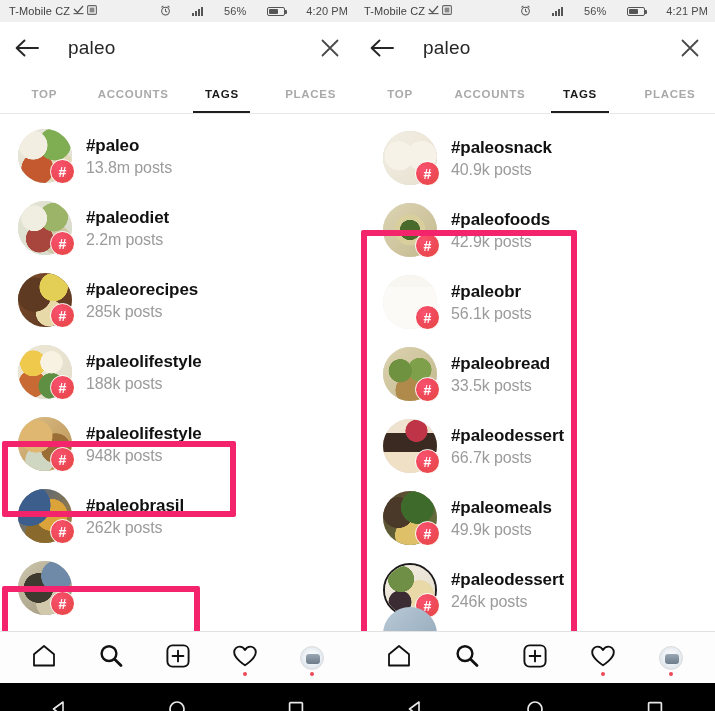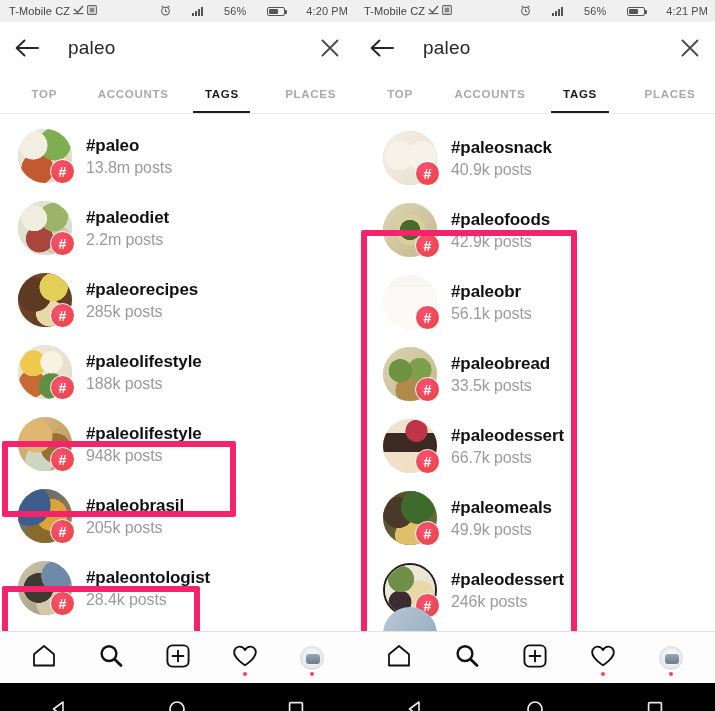--- a/index.html
+++ b/index.html
@@ -389,38 +389,34 @@
               <div class="g" style="background:
             radial-gradient(circle at 22% 30%, #3c5e8c 0 36%, transparent 37%),
             radial-gradient(circle at 62% 48%, #dba33a 0 36%, transparent 37%),
             radial-gradient(circle at 44% 82%, #8a6a2c 0 30%, transparent 31%),
             linear-gradient(135deg,#45618b,#b2842f)"></div>
             </div>
           <span class="hash-badge">#</span>
         </div>
         <div class="row-text">
           <span class="tag-name">#paleobrasil</span>
-          <span class="tag-count">205k posts</span>
+          <span class="tag-count">262k posts</span>
         </div>
       </div>
 
       <div class="row">
         <div class="thumb-wrap">
           <div class="thumb">
               <div class="g" style="background:
             radial-gradient(circle at 72% 28%, #6f8aa8 0 28%, transparent 29%),
             radial-gradient(circle at 38% 50%, #3e3a30 0 34%, transparent 35%),
             radial-gradient(circle at 62% 78%, #d2c9ad 0 28%, transparent 29%),
             linear-gradient(135deg,#cfc6ae,#9a9079)"></div>
             </div>
           <span class="hash-badge">#</span>
-        </div>
-        <div class="row-text">
-          <span class="tag-name">#paleontologist</span>
-          <span class="tag-count">28.4k posts</span>
         </div>
       </div>
 
       <div class="annot" id="annot-left-1"></div>
       <div class="annot" id="annot-left-2"></div>
     </div>
 
     <div class="bottomnav">
       <div class="navbtn">
         <span>

